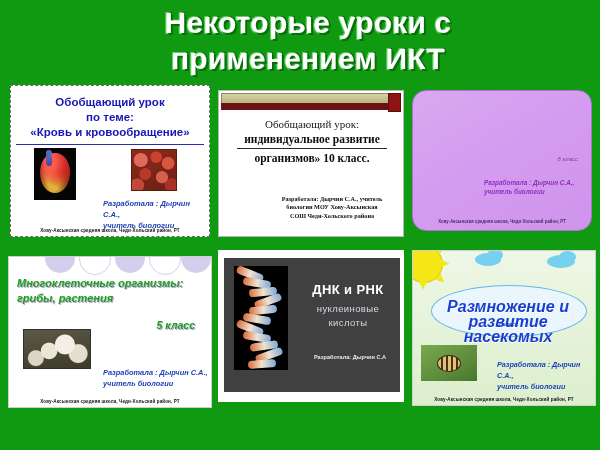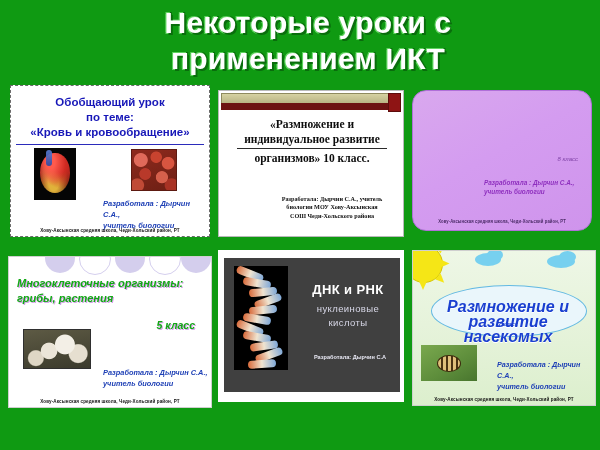--- a/index.html
+++ b/index.html
@@ -206,21 +206,21 @@
         <div>учитель биологии</div>
       </div>
       <div class="foot-line">Хову-Аксынская средняя школа, Чеди-Хольский район, РТ</div>
     </div>
 
     <div class="card" id="c2">
       <div class="bar-top"></div>
       <div class="bar-bot"></div>
       <div class="bar-sq"></div>
       <div class="c2-body">
-        <div class="l2">«Размножение и</div>
+        <div class="l1">Обобщающий урок:</div>
         <div class="l2">индивидуальное развитие</div>
         <div class="rule"></div>
         <div class="l2">организмов» 10 класс.</div>
       </div>
       <div class="c2-auth">
         <div>Разработала: Дырчин С.А., учитель</div>
         <div>биологии МОУ Хову-Аксынская</div>
         <div>СОШ Чеди-Хольского района</div>
       </div>
     </div>

